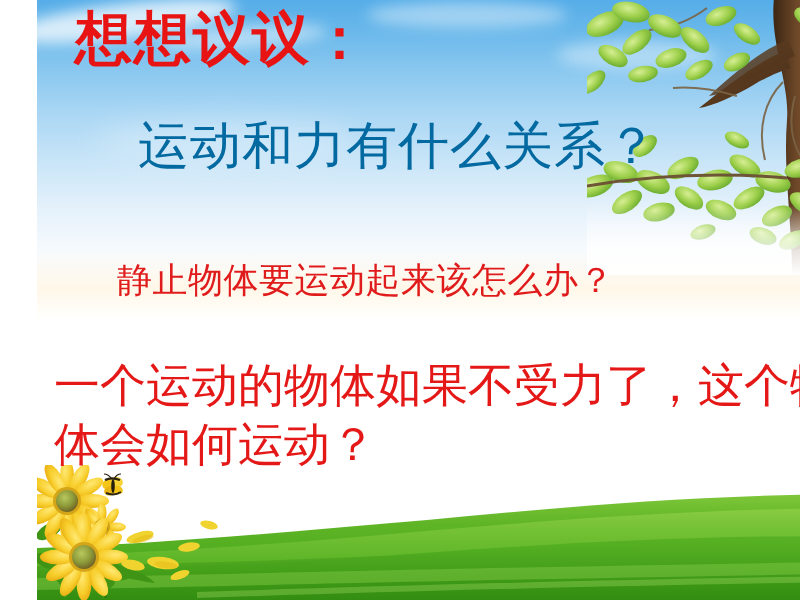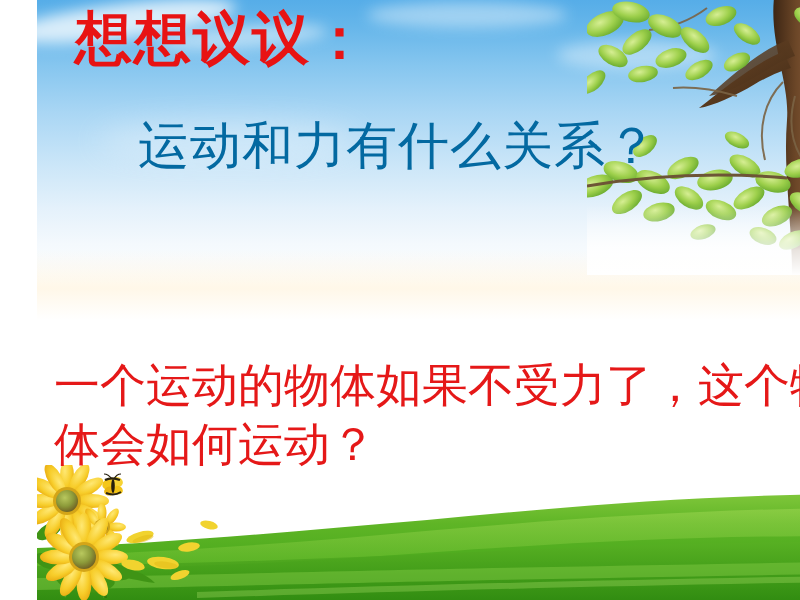--- a/index.html
+++ b/index.html
@@ -369,18 +369,19 @@
       </g>
     </svg>
   </div>
 
   <div class="text-layer">
 
     <div class="ln ln-title">想想议议：</div>
 
     <div class="ln ln-q1">运动和力有什么关系？</div>
 
+    <div class="ln ln-q2">静止物体要运动起来该怎么办？</div>
 
     <div class="ln ln-q3">一个运动的物体如果不受力了，这个物体会如何运动？</div>
 
   </div>
 
 </div>
 
 </body></html>

